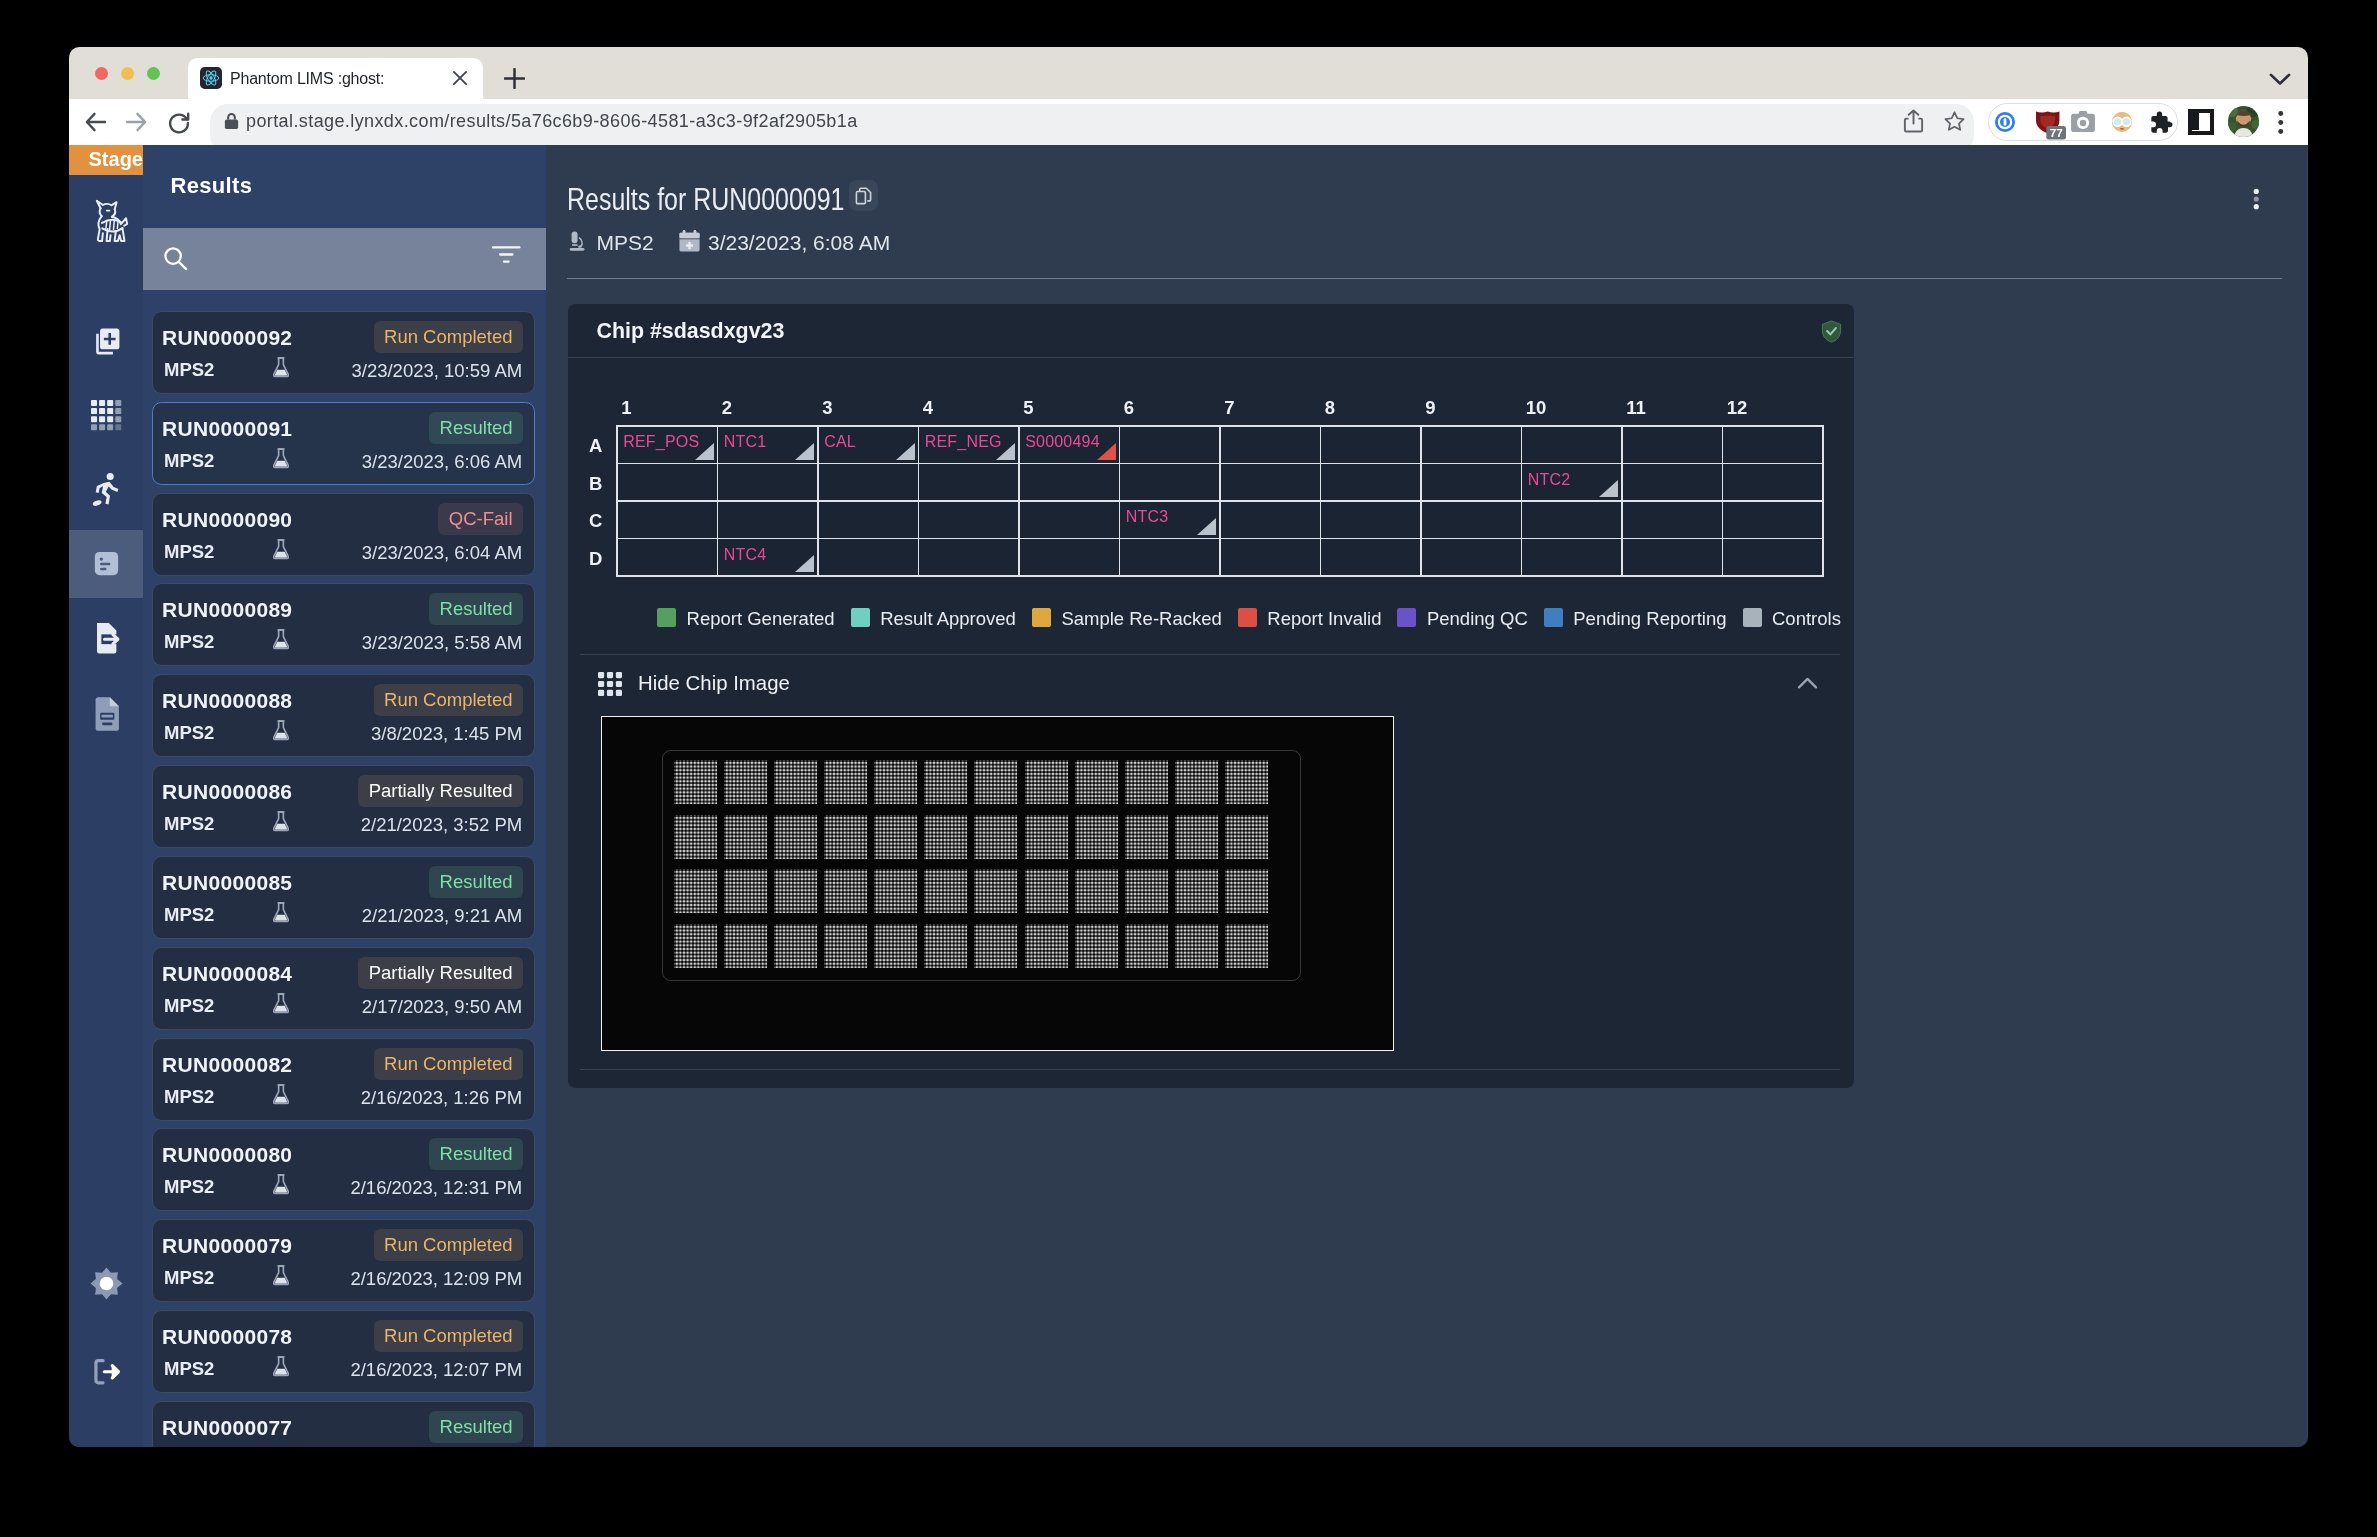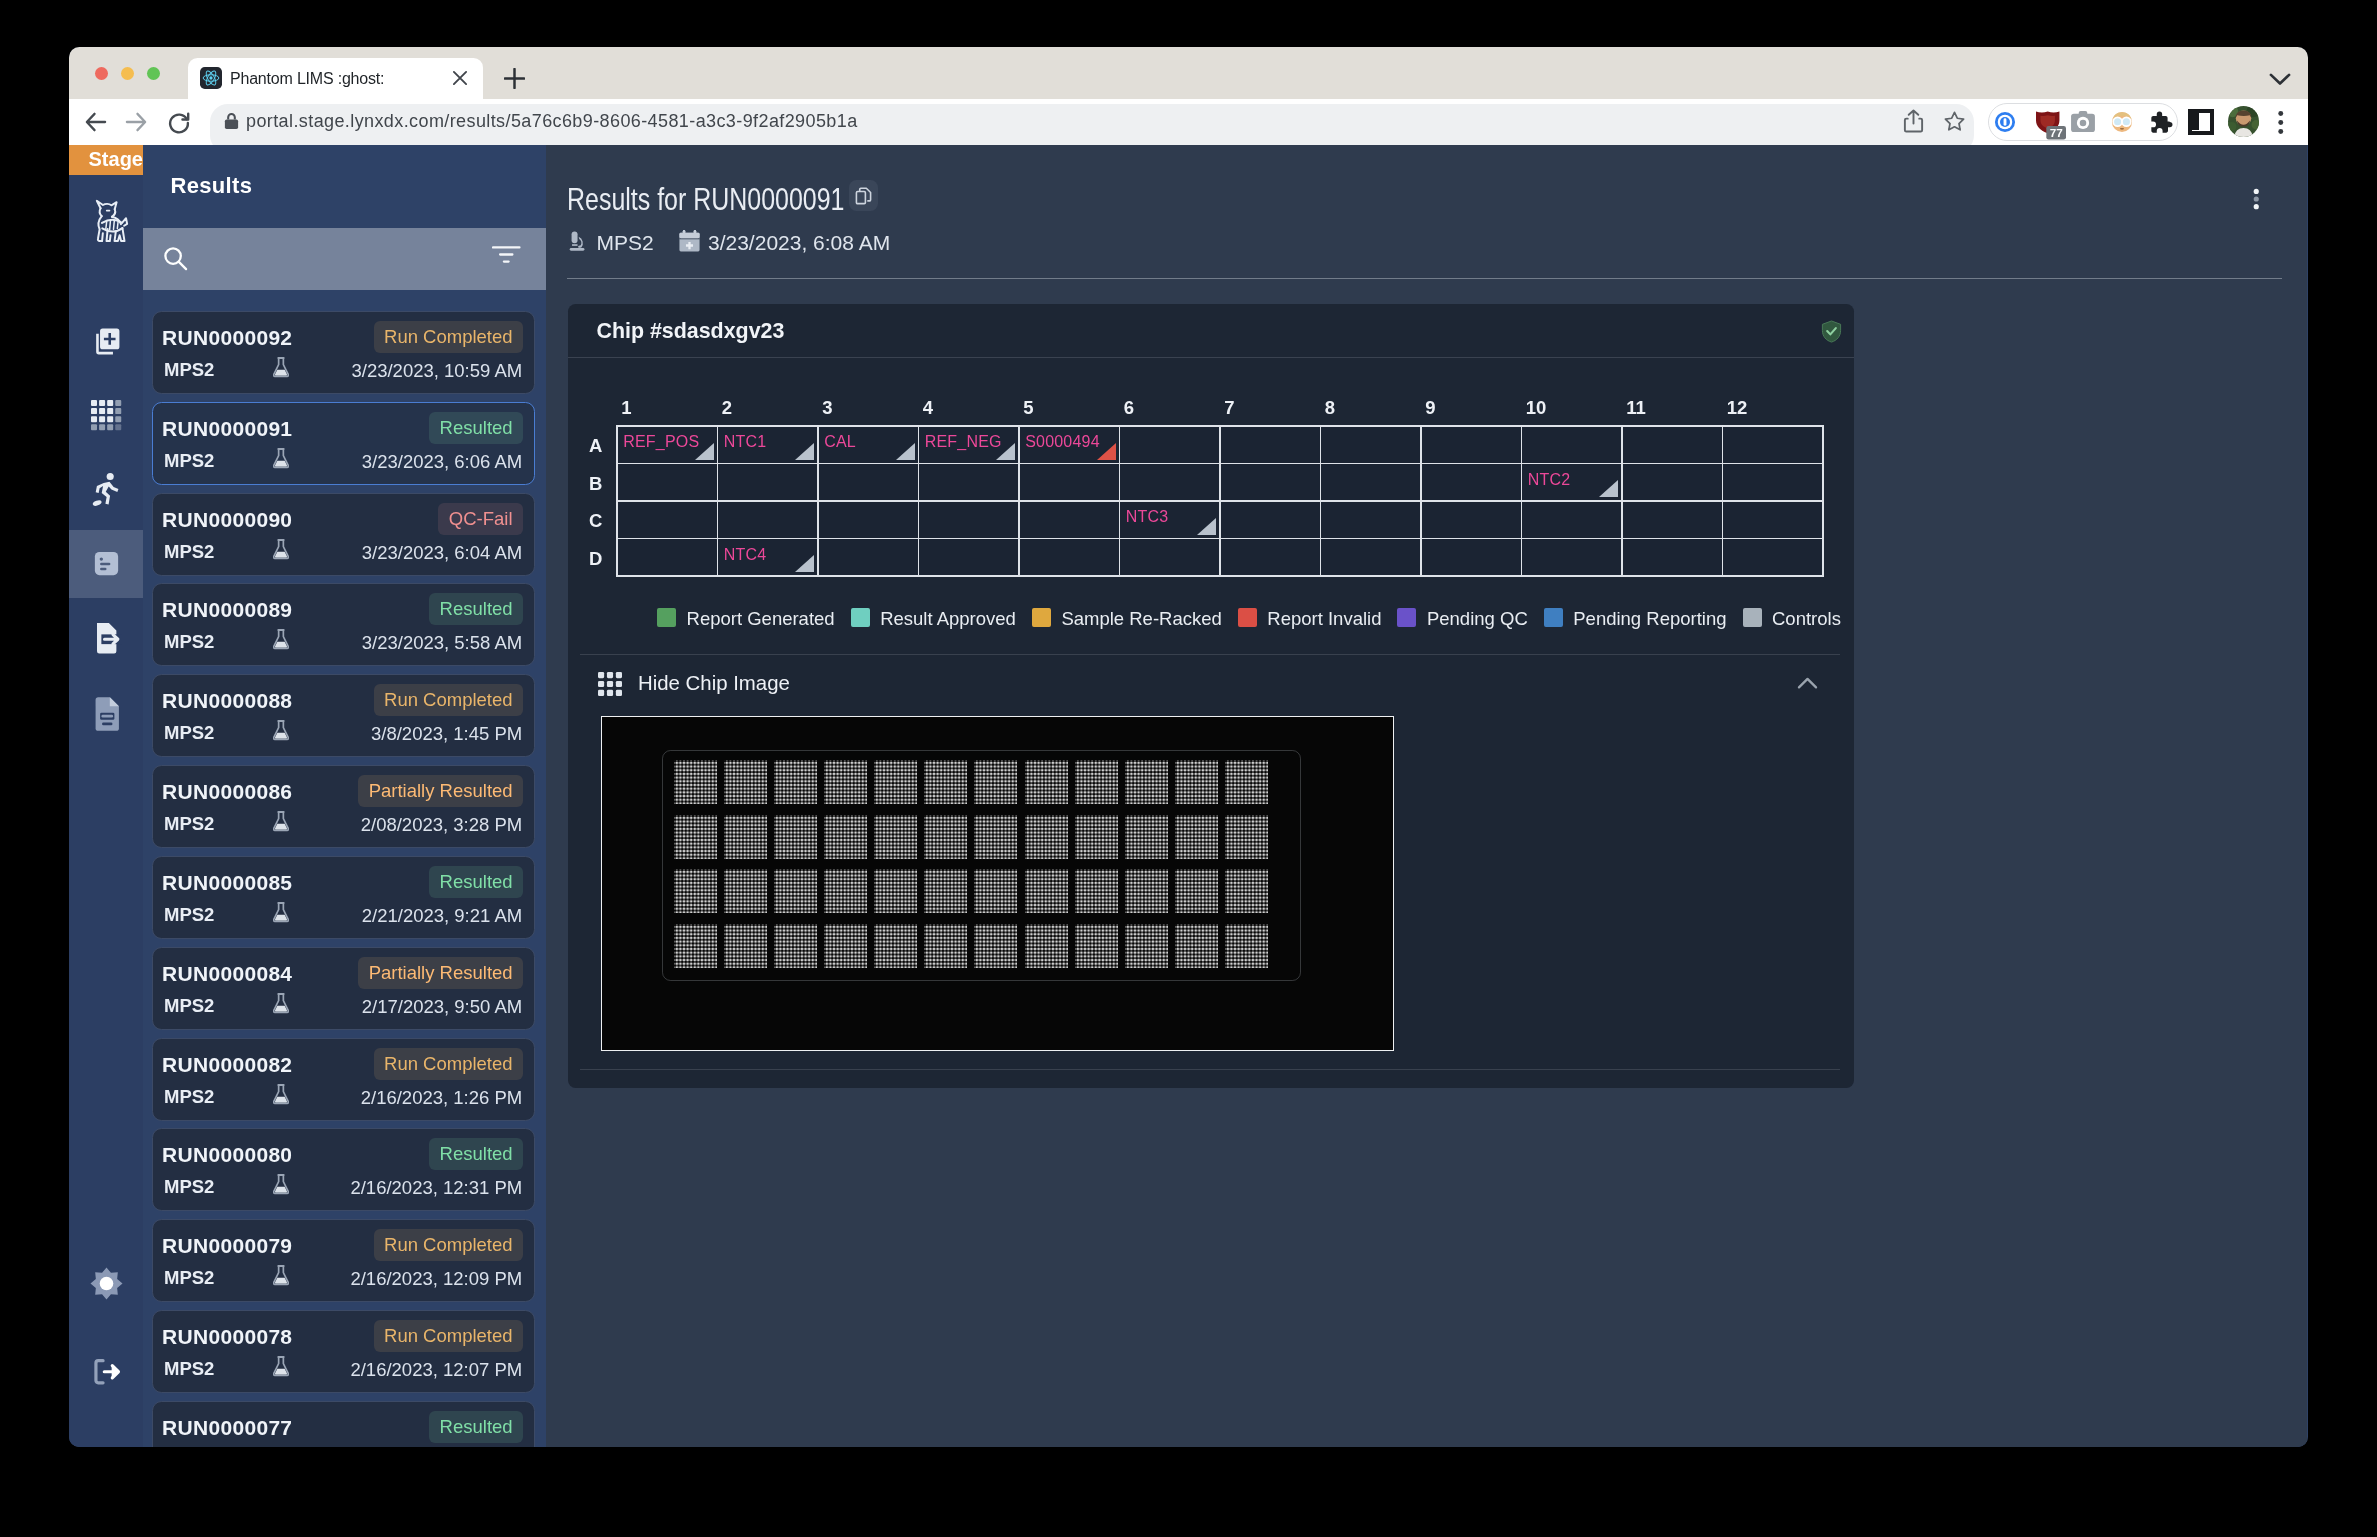--- a/index.html
+++ b/index.html
@@ -18,21 +18,21 @@
 .sbtitle{position:absolute;left:27.6px;top:27.6px;font-size:22px;font-weight:bold;color:#fff;letter-spacing:0.3px}
 .search{position:absolute;left:0;top:83px;width:403px;height:62px;background:#76839b}
 .cards{position:absolute;left:8.6px;top:166px;width:383px}
 .card{position:absolute;left:0;width:383px;height:83px;background:#232e42;border:1.4px solid #3c4a66;border-radius:9.5px}
 .card.sel{border:1.9px solid #4a7dd2;background:#25334b}
 .ctitle{position:absolute;left:9.5px;top:14.3px;font-size:21px;font-weight:bold;color:#f0f4f9;letter-spacing:0.3px}
 .pill{position:absolute;right:10.5px;top:8.6px;height:32px;line-height:32px;border-radius:6px;font-size:18.5px;padding:0 10.5px}
 .p-run{color:#e9b56a;background:rgba(233,181,106,.13)}
 .p-res{color:#80dfa7;background:rgba(128,223,167,.13)}
 .p-qc{color:#f09090;background:rgba(240,144,144,.12)}
-.p-part{color:#fdba74;background:rgba(233,181,106,.13)}
+.p-part{color:#ffffff;background:rgba(233,181,106,.13)}
 .cmps{position:absolute;left:11.4px;top:47px;font-size:18.5px;font-weight:bold;color:#e8edf4}
 .cdate{position:absolute;right:11.4px;top:48px;font-size:18.5px;color:#dbe2ec}
 .cflask{position:absolute;left:120px;top:44px}
 .main{position:absolute;left:477px;top:0;width:1761px;height:1302px;background:#2f3b4e}
 .mtitle{position:absolute;left:21px;top:36px;font-size:32px;color:#e9edf3;letter-spacing:0;transform:scaleX(.78);transform-origin:left;white-space:nowrap}
 .copybtn{position:absolute;left:303px;top:35px;width:28.5px;height:31px;background:#3a4659;border-radius:7.6px}
 .subrow{position:absolute;left:21px;top:84px;width:856px;height:25px;font-size:21px;color:#dfe5ed;white-space:nowrap}
 .hr{position:absolute;left:21px;top:133px;width:1715px;height:1px;background:#727c8a}
 .panel{position:absolute;left:22px;top:159px;width:1286px;height:784px;background:#1d2634;border-radius:7.6px}
 .ptitle{position:absolute;left:28.5px;top:15px;font-size:21.4px;font-weight:bold;color:#f1f4f8}
@@ -314,21 +314,21 @@
           </div>
 <div class="card" style="top:454px">
             <div class="ctitle">RUN0000086</div>
             <div class="pill p-part">Partially Resulted</div>
             <div class="cmps">MPS2</div>
             <svg class="cflask" width="16" height="22" viewBox="0 0 17 23">
               <path d="M6 2 H11 V9 L16 19 A1.5 1.5 0 0 1 14.6 21.5 H2.4 A1.5 1.5 0 0 1 1 19 L6 9 Z" fill="none" stroke="#9aa5b5" stroke-width="1.8"></path>
               <path d="M4.6 14.5 H12.4 L14.8 19.3 A0.8 0.8 0 0 1 14 20.4 H3 A0.8 0.8 0 0 1 2.2 19.3 Z" fill="#dde3ea"></path>
               <rect x="4.7" y="1" width="7.6" height="2" rx="1" fill="#9aa5b5"></rect>
             </svg>
-            <div class="cdate">2/08/2023, 3:28 PM</div>
+            <div class="cdate">2/21/2023, 3:52 PM</div>
           </div>
 <div class="card" style="top:545px">
             <div class="ctitle">RUN0000085</div>
             <div class="pill p-res">Resulted</div>
             <div class="cmps">MPS2</div>
             <svg class="cflask" width="16" height="22" viewBox="0 0 17 23">
               <path d="M6 2 H11 V9 L16 19 A1.5 1.5 0 0 1 14.6 21.5 H2.4 A1.5 1.5 0 0 1 1 19 L6 9 Z" fill="none" stroke="#9aa5b5" stroke-width="1.8"></path>
               <path d="M4.6 14.5 H12.4 L14.8 19.3 A0.8 0.8 0 0 1 14 20.4 H3 A0.8 0.8 0 0 1 2.2 19.3 Z" fill="#dde3ea"></path>
               <rect x="4.7" y="1" width="7.6" height="2" rx="1" fill="#9aa5b5"></rect>
             </svg>

